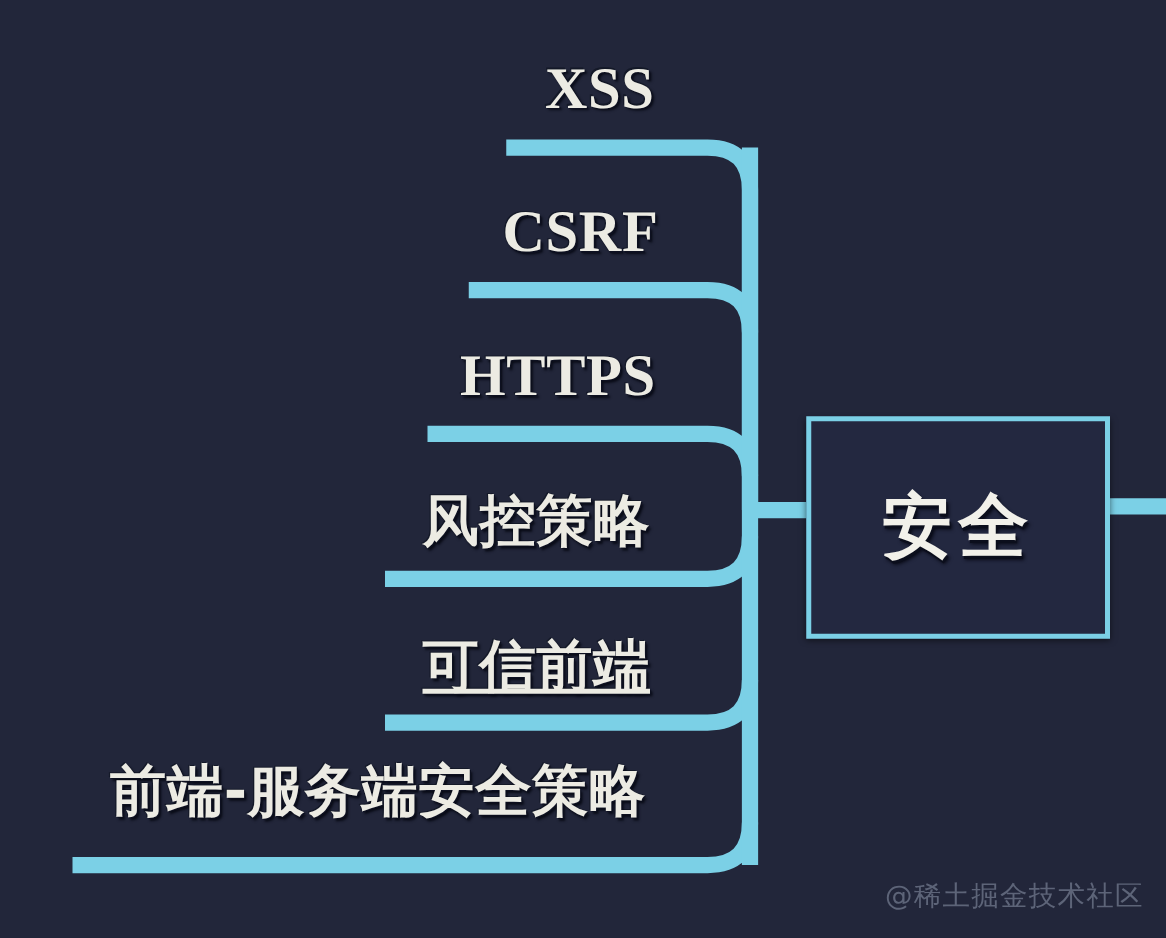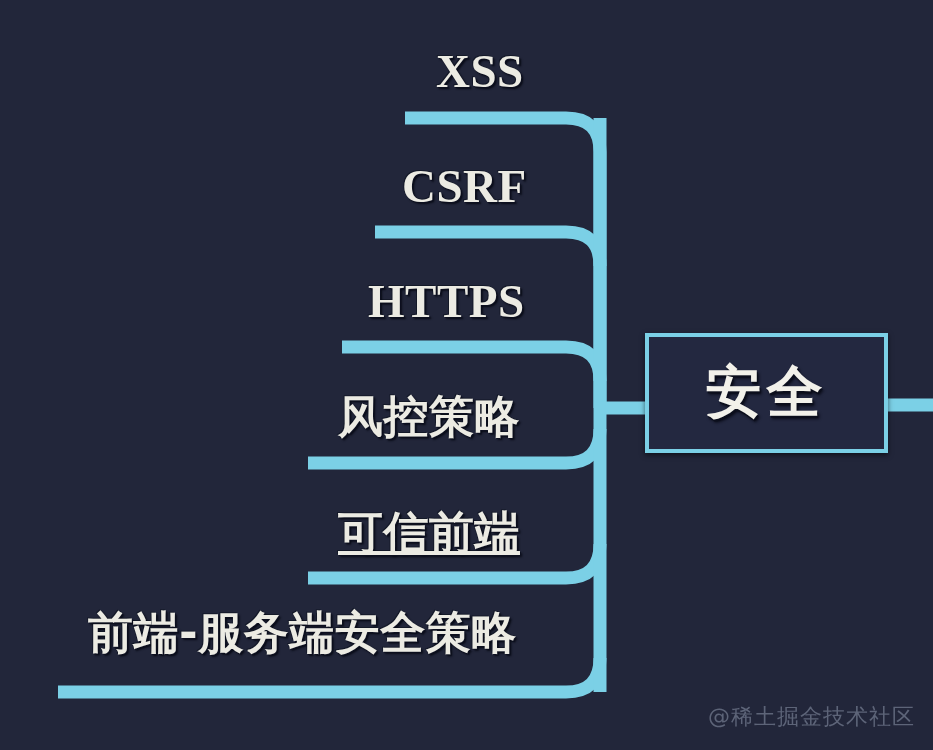--- a/index.html
+++ b/index.html
@@ -42,21 +42,21 @@
     font-family: "DejaVu Sans", "Liberation Sans", sans-serif;
     font-weight: 700;
     font-size: 45px;
     line-height: 1;
   }
   #center-box {
     position: absolute;
     left: 645px;
     top: 333px;
     width: 243px;
-    height: 120px;
+    height: 178px;
     border: 4px solid #7bd0e6;
     background: #232840;
     box-sizing: border-box;
     box-shadow: 0 2px 5px rgba(0,0,0,0.55);
   }
   #center-label {
     position: absolute;
     left: 0; top: 0;
     width: 100%;
     height: 100%;

